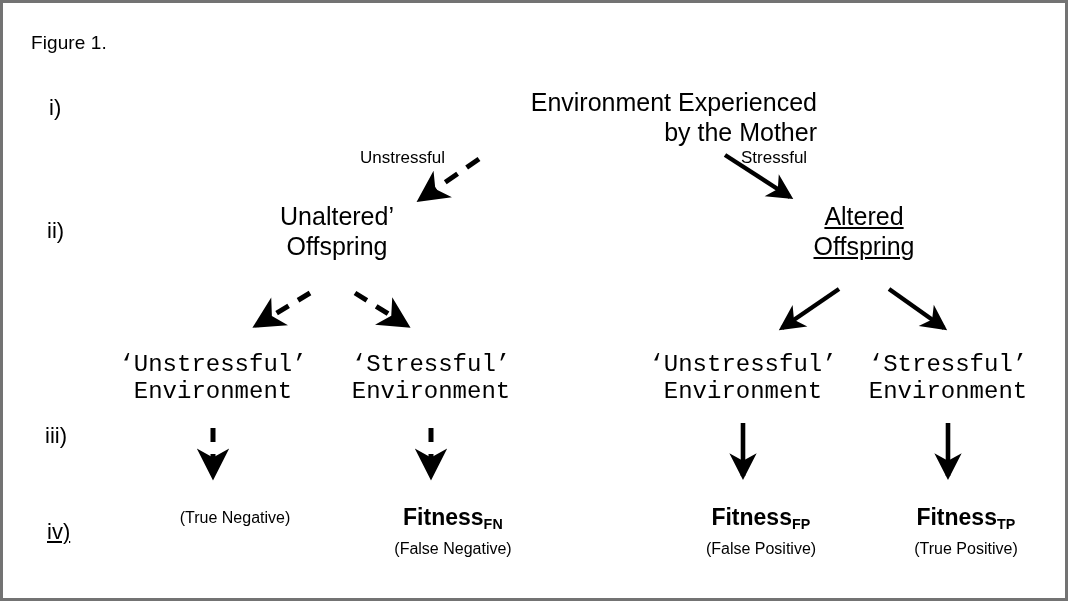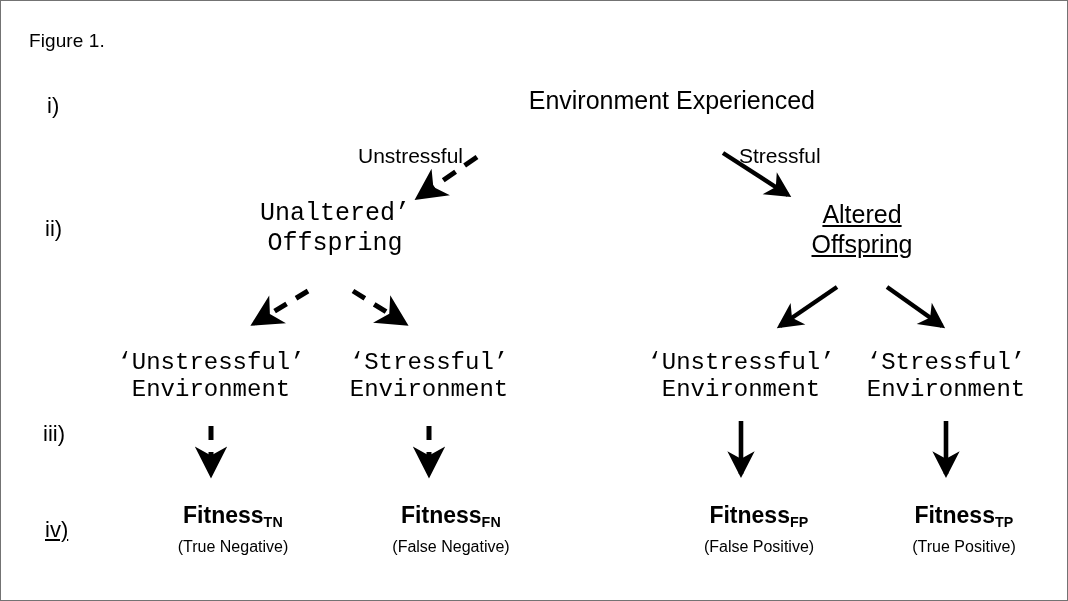--- a/index.html
+++ b/index.html
@@ -10,21 +10,21 @@
   }
   body {
     font-family: "Liberation Sans", sans-serif;
     color: #000000;
   }
   #figure-root {
     position: relative;
     width: 1068px;
     height: 601px;
     background: #ffffff;
-    border: 1px solid #737373;
+    border: 3px solid #737373;
     box-sizing: border-box;
     overflow: hidden;
   }
   #svg-layer {
     position: absolute;
     left: 0;
     top: 0;
     width: 1068px;
     height: 601px;
     pointer-events: none;
@@ -59,21 +59,21 @@
   .node-level2 {
     font-size: 25px;
     line-height: 30px;
   }
   .node-level3 {
     font-size: 24px;
     line-height: 27px;
     font-family: Liberation Mono, monospace;
   }
   .edge-label {
-    font-size: 21px;
+    font-size: 17px;
     line-height: 20px;
     white-space: nowrap;
   }
   .fitness-block {
     text-align: center;
     white-space: nowrap;
   }
   .fitness-main {
     font-size: 23px;
     font-weight: bold;
@@ -146,26 +146,27 @@
 
   <div class="abs fig-caption">Figure 1.</div>
 
   <div class="abs level-marker" style="left:46px; top:92px;">i)</div>
   <div class="abs level-marker" style="left:44px; top:215px;">ii)</div>
   <div class="abs level-marker" style="left:42px; top:372px;margin-top:48px;">iii)</div>
   <div class="abs level-marker" style="left:44px; top:516px;text-decoration:underline;">iv)</div>
 
   <div class="abs node node-title" style="left:374px; top:84px; width:440px;text-align:right;">
     <div>Environment Experienced</div>
+    <div>by the Mother</div>
   </div>
 
   <div class="abs edge-label" style="left:357px; top:145px;">Unstressful</div>
   <div class="abs edge-label" style="left:738px; top:145px;">Stressful</div>
 
-  <div class="abs node node-level2" style="left:214px; top:198px; width:240px;font-family:Liberation Mono, monospace;">
+  <div class="abs node node-level2" style="left:214px; top:198px; width:240px;">
     <div>Unaltered’</div>
     <div>Offspring</div>
   </div>
   <div class="abs node node-level2" style="left:741px; top:198px; width:240px;text-decoration:underline;">
     <div>Altered</div>
     <div>Offspring</div>
   </div>
 
   <div class="abs node node-level3" style="left:110px; top:348px; width:200px;">
     <div>‘Unstressful’</div>
@@ -178,21 +179,20 @@
   <div class="abs node node-level3" style="left:640px; top:348px; width:200px;">
     <div>‘Unstressful’</div>
     <div>Environment</div>
   </div>
   <div class="abs node node-level3" style="left:845px; top:348px; width:200px;">
     <div>‘Stressful’</div>
     <div>Environment</div>
   </div>
 
   <div class="abs fitness-block" style="left:122px; top:500px; width:220px;">
-    <div class="fitness-main"><span>Fitness</span><sub>TN</sub></div>
     <div class="fitness-sub">(True Negative)</div>
   </div>
 
   <div class="abs fitness-block" style="left:340px; top:500px; width:220px;">
     <div class="fitness-main"><span>Fitness</span><sub>FN</sub></div>
     <div class="fitness-sub">(False Negative)</div>
   </div>
 
   <div class="abs fitness-block" style="left:648px; top:500px; width:220px;">
     <div class="fitness-main"><span>Fitness</span><sub>FP</sub></div>

